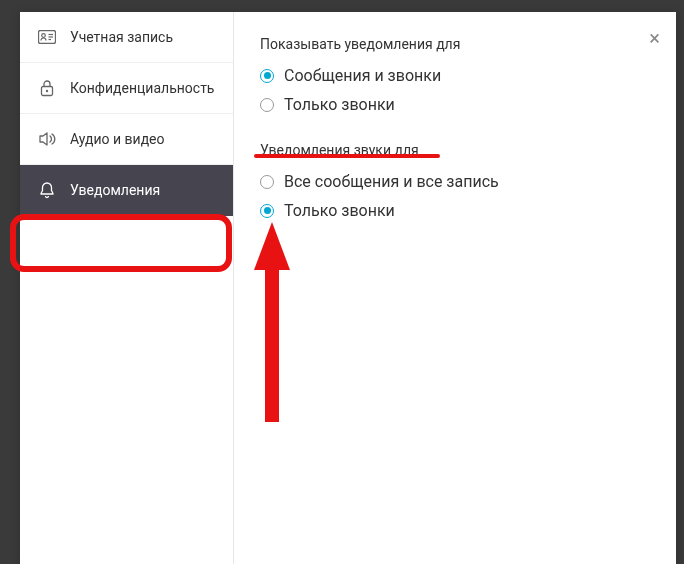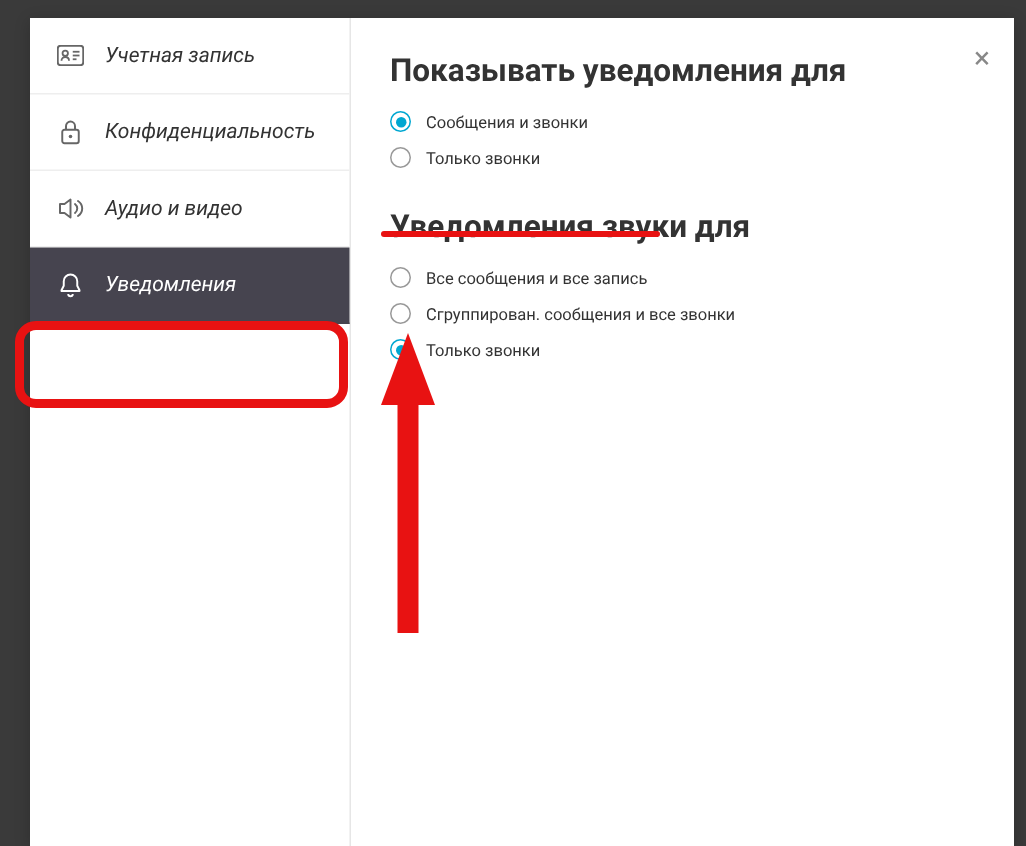--- a/index.html
+++ b/index.html
@@ -18,21 +18,20 @@
       right: 8px;
       bottom: 0;
       background: #fff;
       display: flex;
       box-shadow: 0 2px 10px rgba(0,0,0,0.2);
     }
     .sidebar {
       width: 214px;
       border-right: 1px solid #e6e6e6;
       background: #fff;
-      font-style: italic;
     }
     .sidebar-item {
       display: flex;
       align-items: center;
       padding: 16px 18px;
       border-bottom: 1px solid #eeeeee;
       cursor: pointer;
       font-size: 14px;
       color: #333;
       gap: 14px;
@@ -60,32 +59,32 @@
     .close-btn {
       position: absolute;
       top: 16px;
       right: 16px;
       font-size: 20px;
       color: #888;
       cursor: pointer;
       line-height: 1;
     }
     .section-title {
-      font-size: 21px;
-      font-weight: 700;
+      font-size: 14px;
+      font-weight: 400;
       color: #333;
       margin-bottom: 14px;
     }
     .section { margin-bottom: 28px; }
     .radio-row {
       display: flex;
       align-items: center;
       gap: 10px;
       margin-bottom: 10px;
-      font-size: 11px;
+      font-size: 16px;
       color: #333;
       cursor: pointer;
     }
     .radio {
       width: 14px;
       height: 14px;
       border: 1.5px solid #999;
       border-radius: 50%;
       display: flex;
       align-items: center;
@@ -190,24 +189,20 @@
       </div>
     </div>
 
     <div class="section">
       <div class="section-title">Уведомления звуки для</div>
       <div class="radio-row">
         <span class="radio"></span>
         <span>Все сообщения и все запись</span>
       </div>
       <div class="radio-row">
-        <span class="radio"></span>
-        <span>Сгруппирован. сообщения и все звонки</span>
-      </div>
-      <div class="radio-row">
         <span class="radio checked"></span>
         <span>Только звонки</span>
       </div>
     </div>
 
   </div>
 </div>
 
 <div class="highlight-box" style="top:214px; left:10px; width:222px; height:58px;"></div>
 

